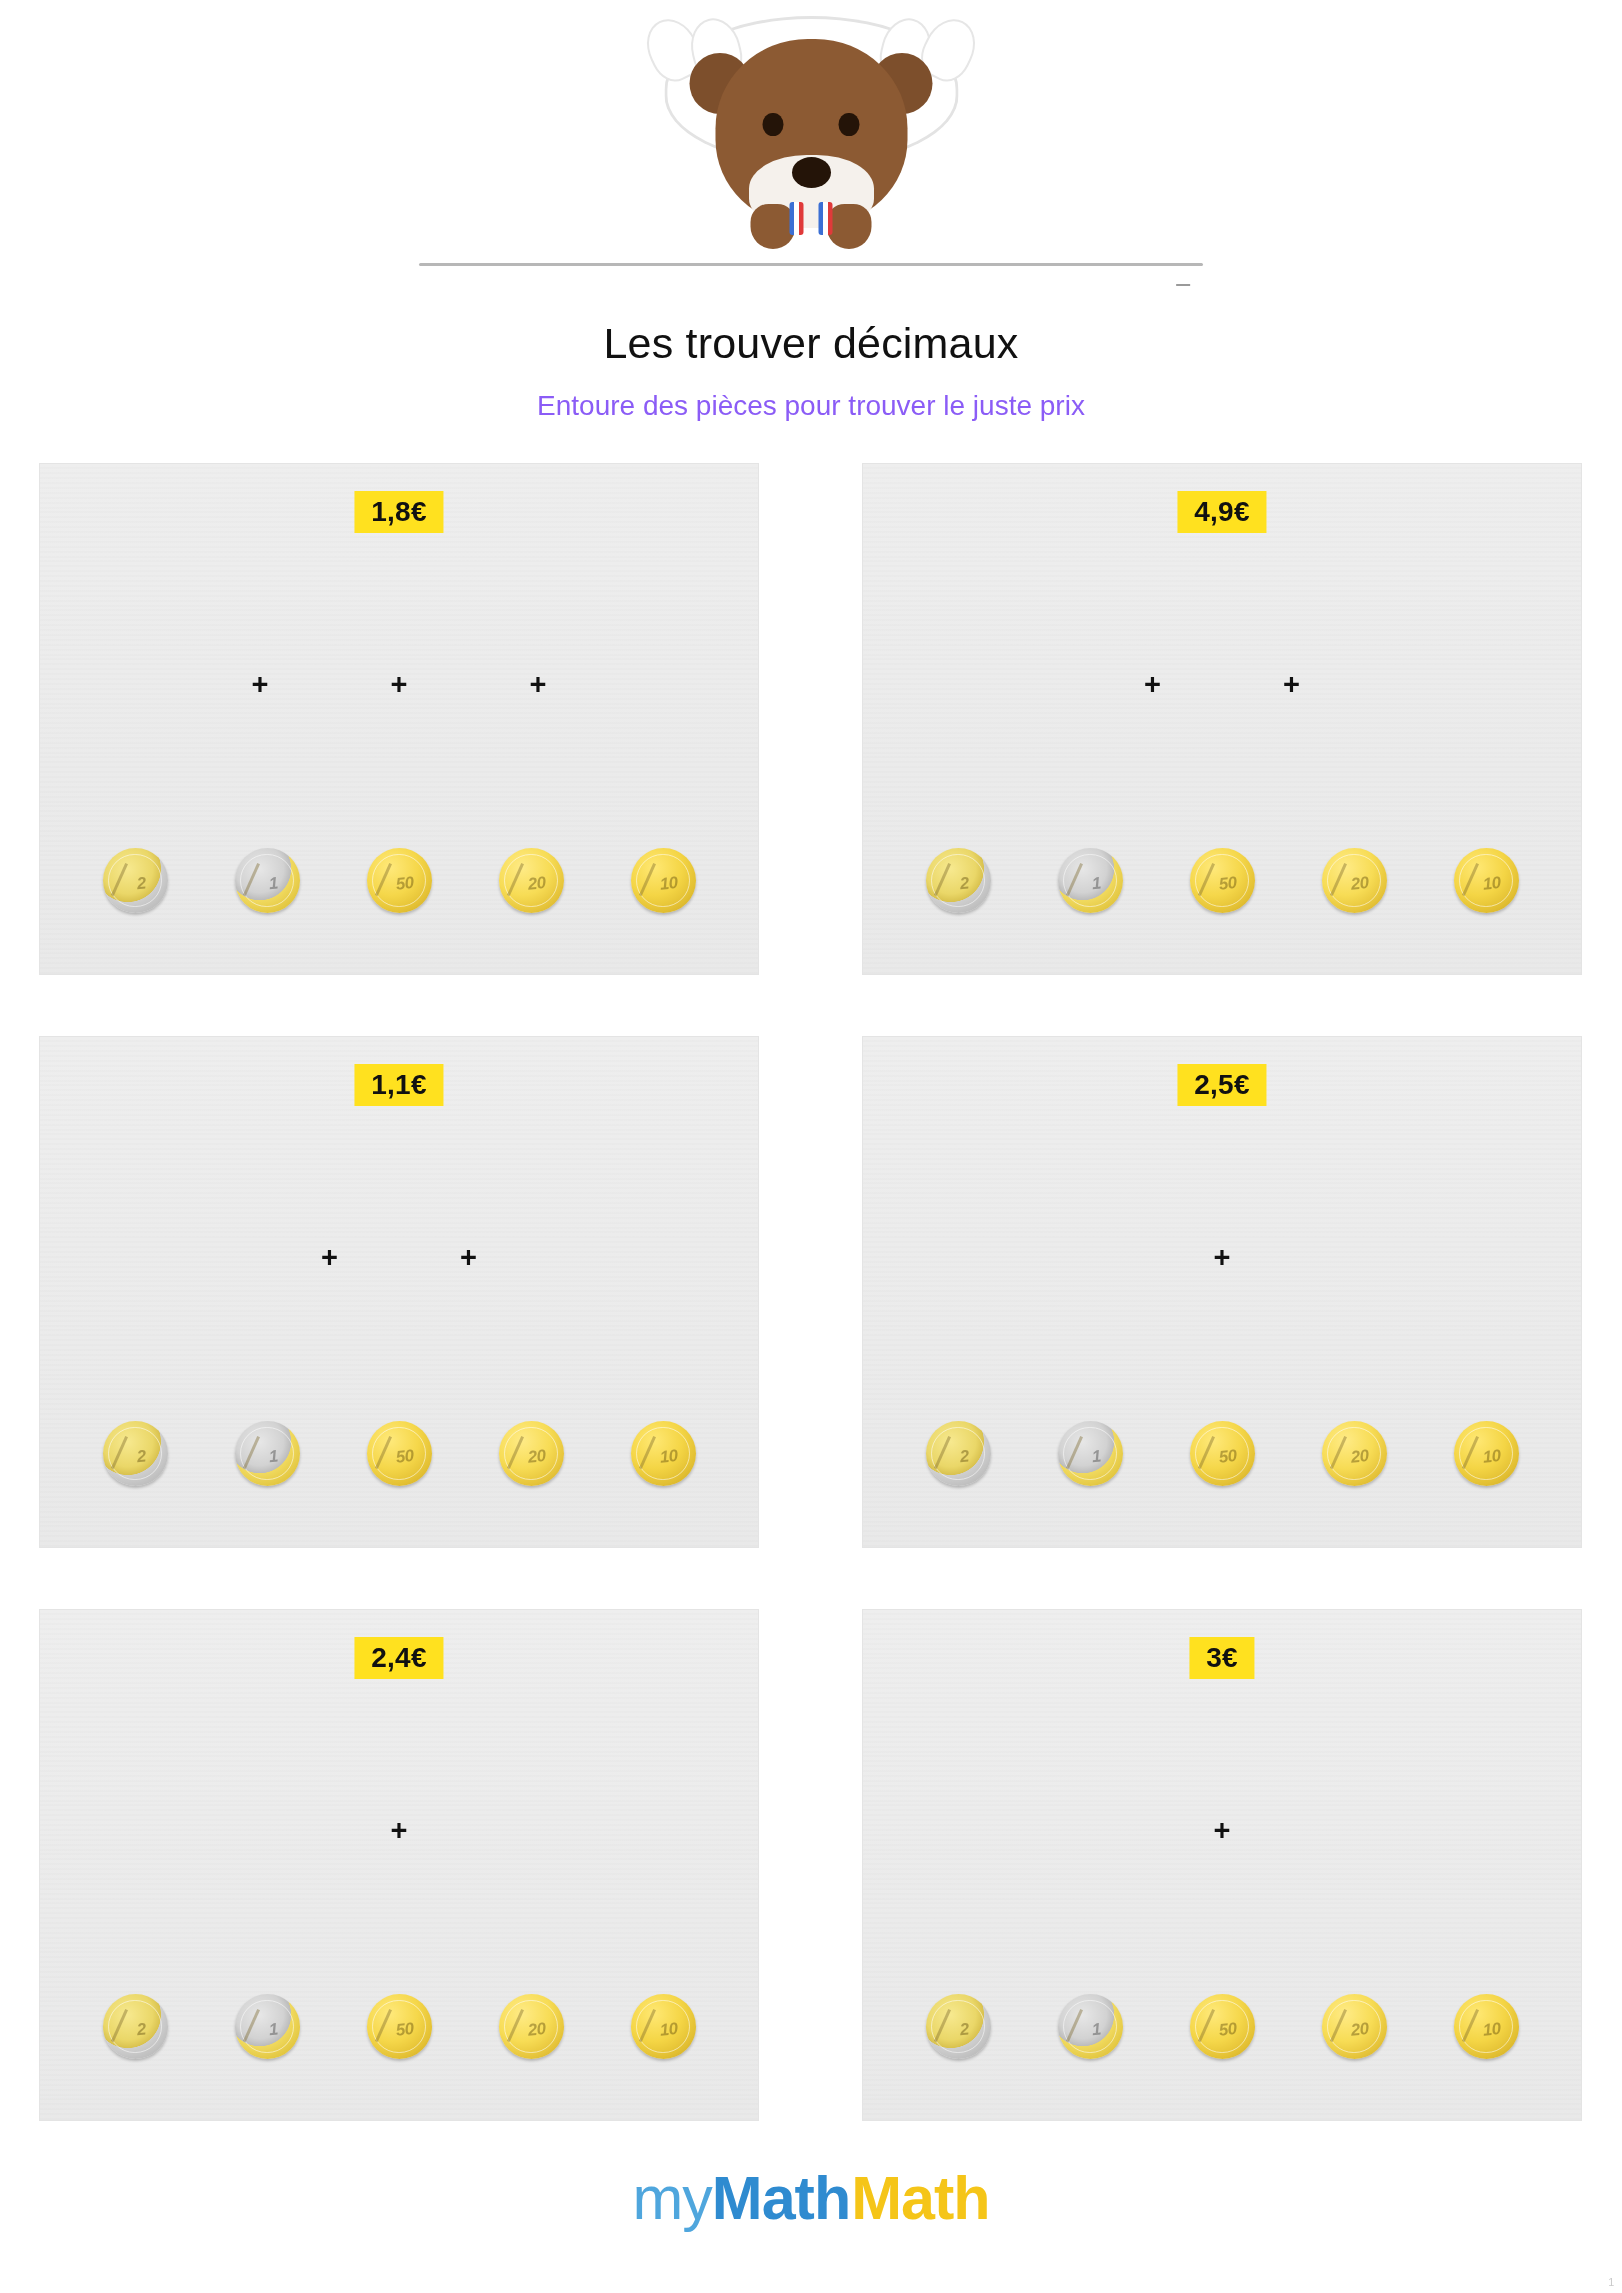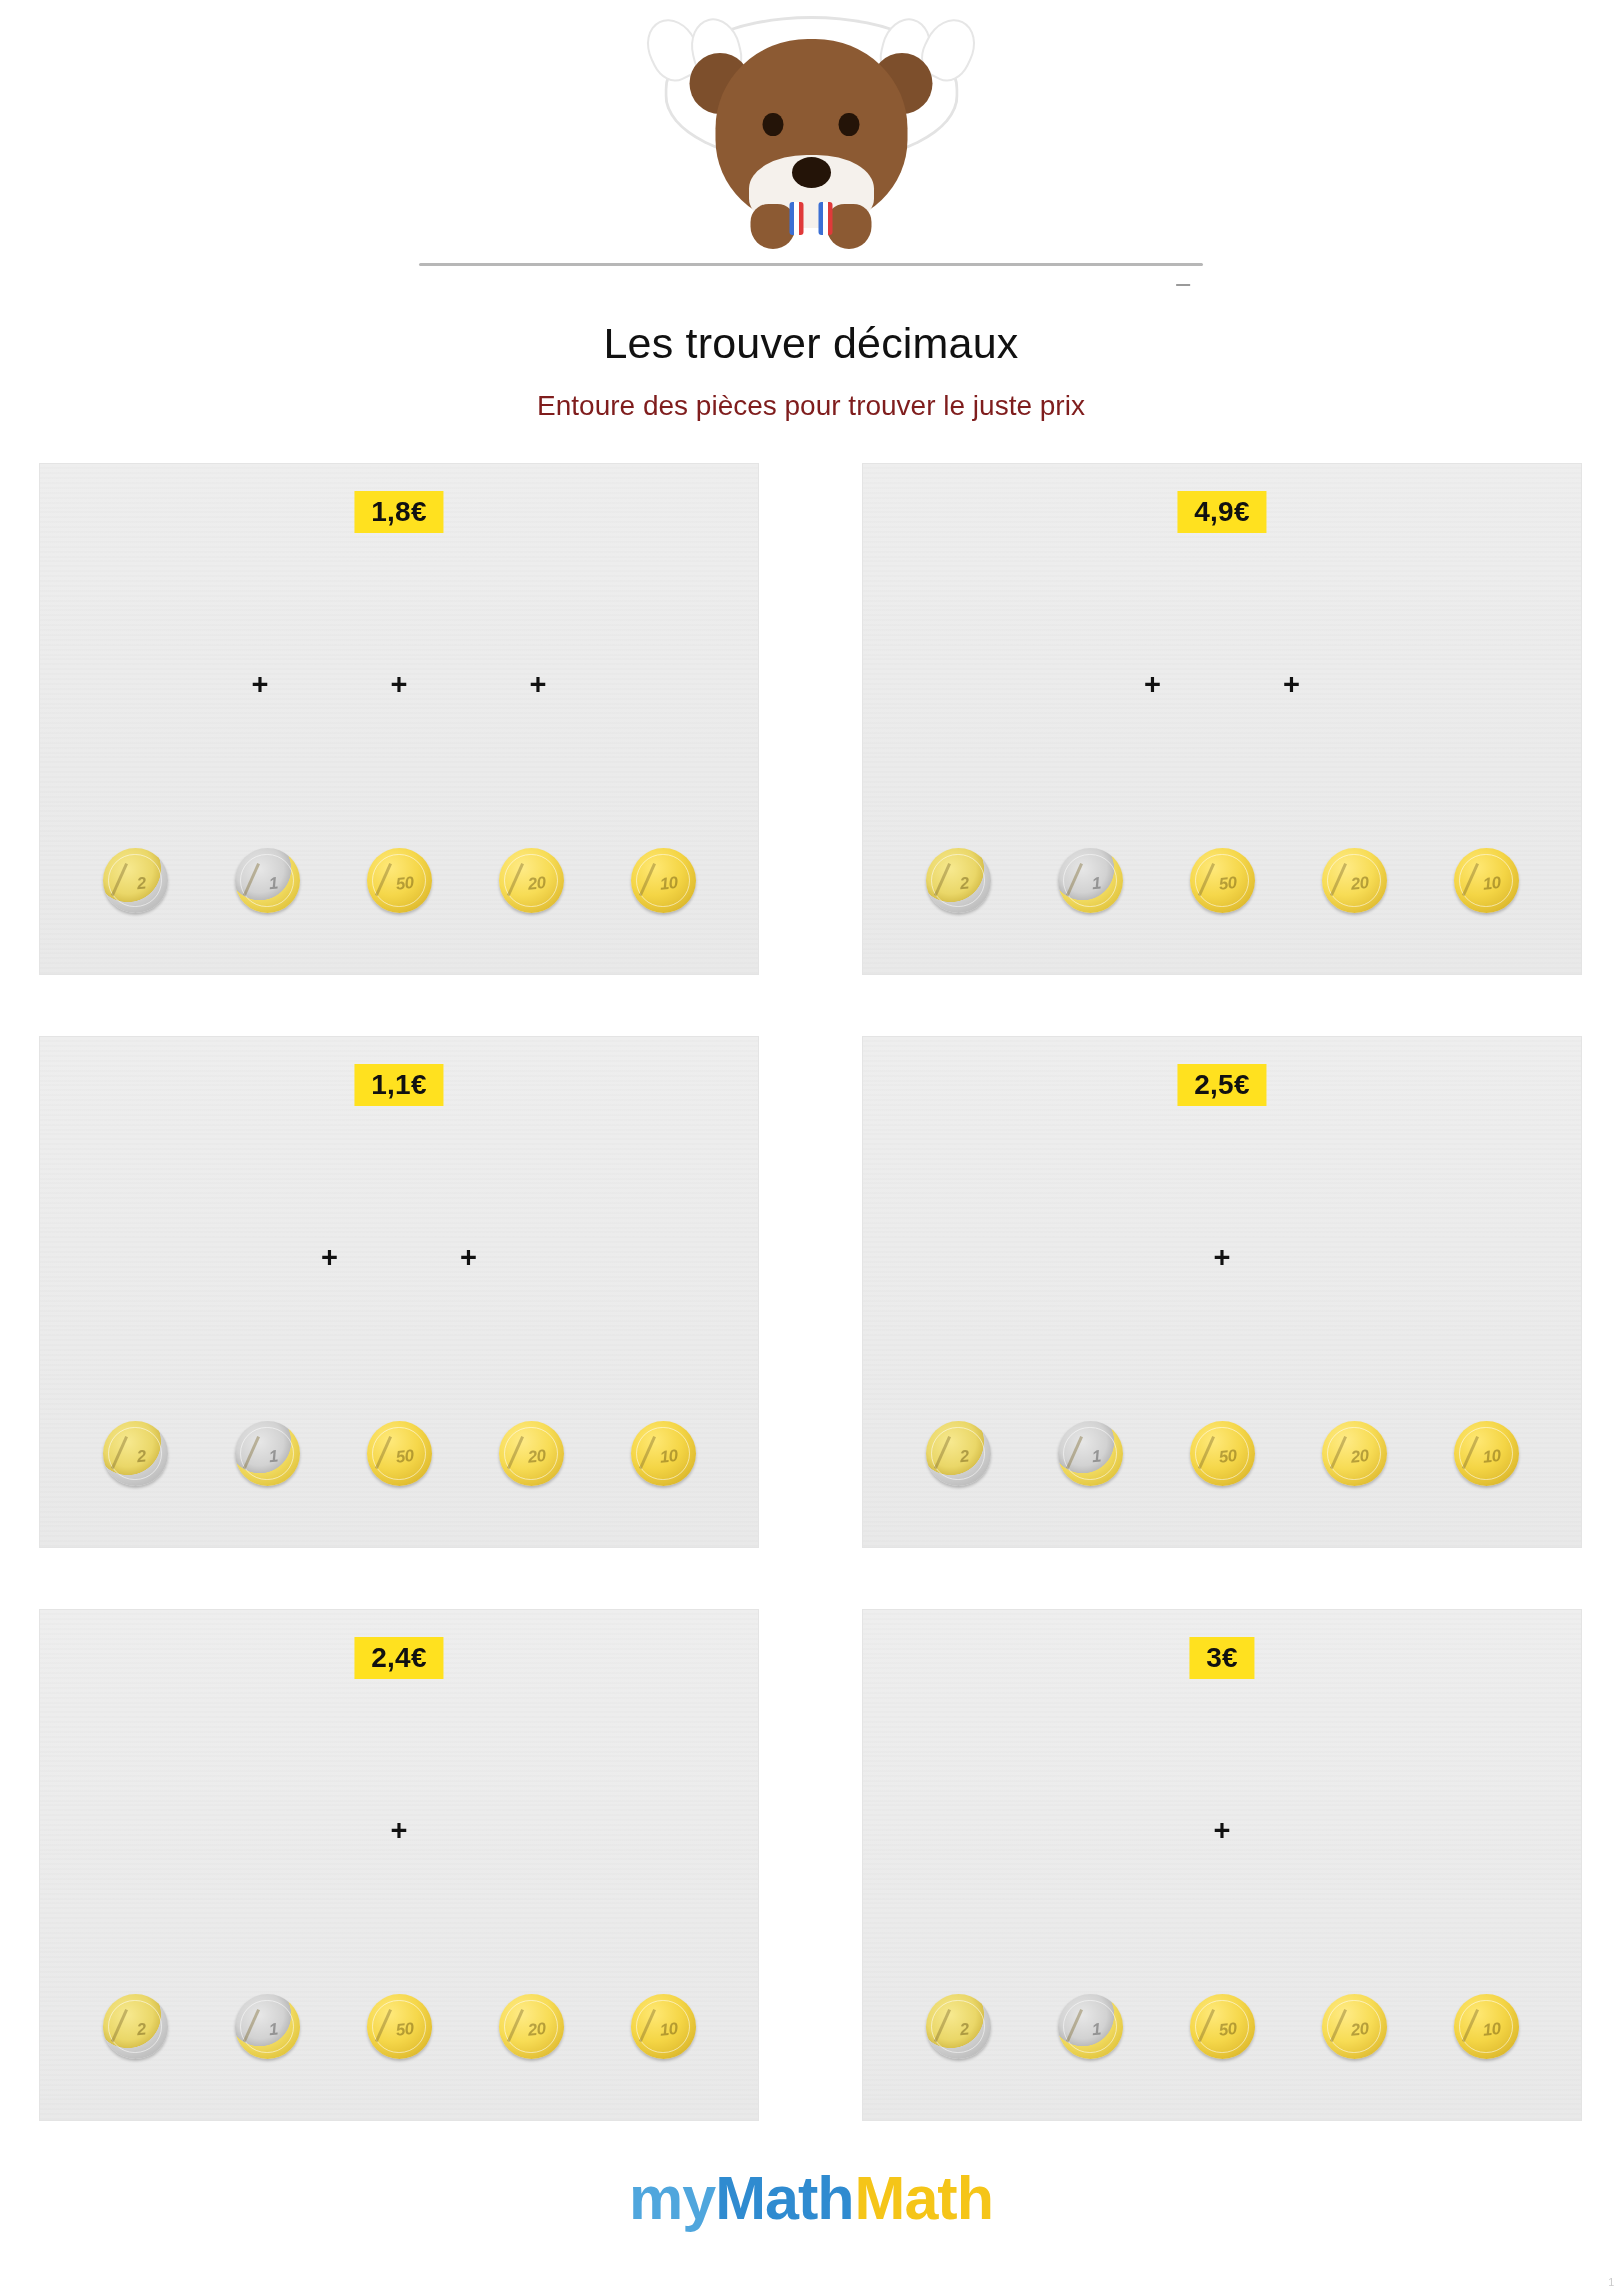--- a/index.html
+++ b/index.html
@@ -153,21 +153,21 @@
     letter-spacing: 0.2px;
   }
   .subtitle {
     position: absolute;
     top: 390px;
     left: 0;
     width: 100%;
     text-align: center;
     font-size: 28px;
     font-weight: 400;
-    color: #7f1d1d;
+    color: #8b5cf6;
   }
 
   
   .grid {
     position: absolute;
     top: 463px;
     left: 39px;
     width: 1544px;
     display: grid;
     grid-template-columns: 720px 720px;
@@ -285,21 +285,21 @@
   .footer {
     position: absolute;
     left: 0;
     bottom: 61px;
     width: 100%;
     text-align: center;
     font-size: 61px;
     font-weight: bold;
     letter-spacing: -1px;
   }
-  .logo-my { color: #4fa6dd; font-weight: bold; }
+  .logo-my { color: #4fa6dd; font-weight: normal; }
   .logo-blee { color: #2f8bd0; font-weight: bold; }
   .logo-math { color: #f5c518; font-weight: bold; margin-left: 1px; }
   .page-mark {
     position: absolute;
     right: 7.8px;
     bottom: 5.9px;
     font-size: 10.8px;
     color: #c9c9c9;
   }
 </style>

